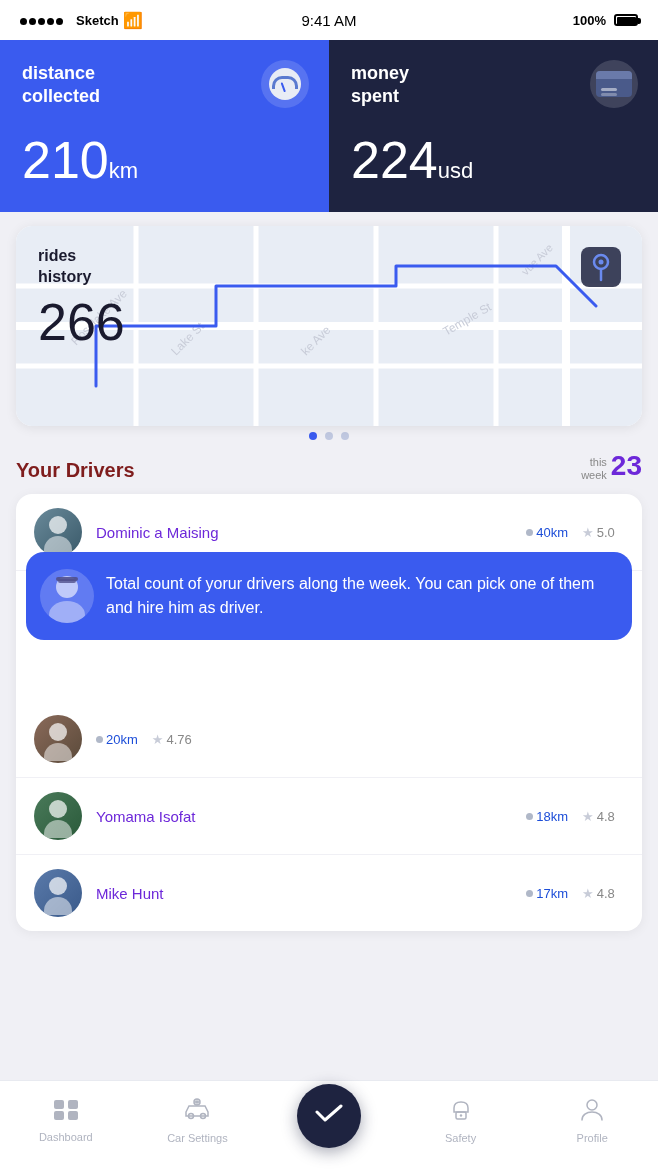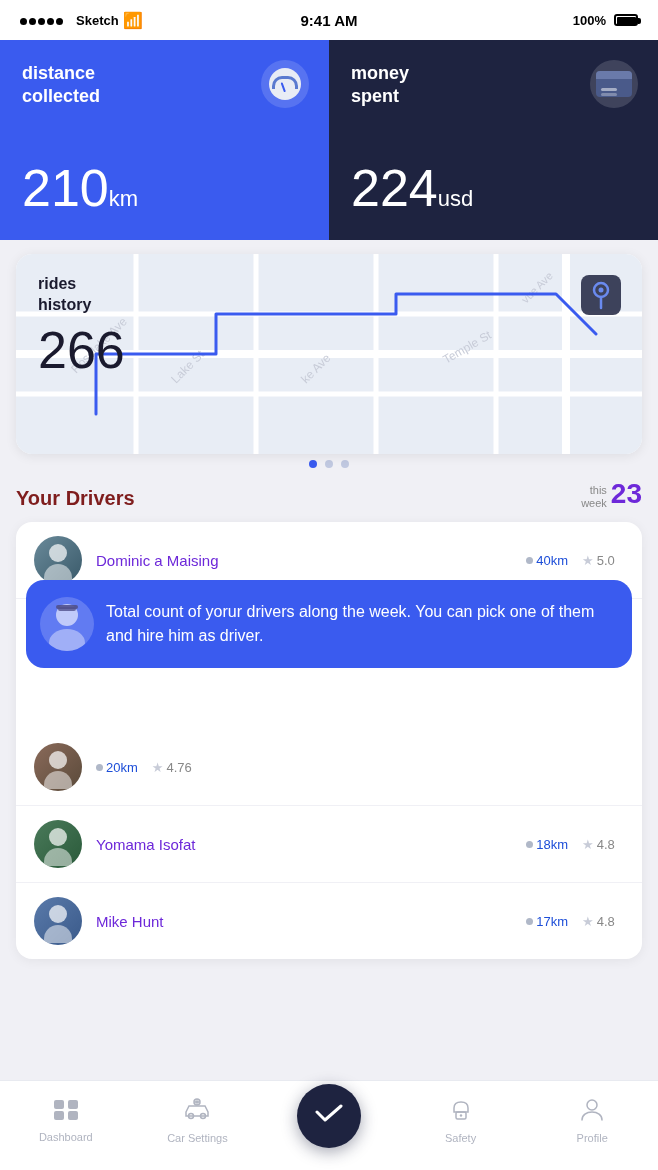--- a/index.html
+++ b/index.html
@@ -26,21 +26,21 @@
     .status-left { display: flex; align-items: center; gap: 5px; text-align: center; }
     .status-dots span {
       display: inline-block;
       width: 7px; height: 7px;
       background: #000;
       border-radius: 50%;
       margin-right: 2px;
     }
     .status-app { font-size: 13px; font-weight: 600; margin-left: 6px; }
     .status-wifi { font-size: 16px; }
-    .status-time { font-size: 15px; font-weight: 700; position: absolute; left: 50%; transform: translateX(-50%); }
+    .status-time { font-size: 15px; font-weight: 400; position: absolute; left: 50%; transform: translateX(-50%); }
     .status-right { display: flex; align-items: center; gap: 6px; font-size: 13px; font-weight: 600; }
     .battery-icon {
       display: inline-block;
       width: 24px; height: 12px;
       border: 2px solid #000;
       border-radius: 3px;
       position: relative;
       margin-left: 2px;
     }
     .battery-icon::after {
@@ -56,21 +56,21 @@
       position: absolute;
       left: 1px; top: 1px;
       width: 19px; height: 8px;
       background: #000;
       border-radius: 1px;
     }
 
     
     .top-cards {
       display: flex;
-      height: 200px;
+      height: 172px;
       gap: 0;
     }
     .card-distance {
       flex: 1;
       background: #3a5bef;
       padding: 22px 22px;
       display: flex;
       flex-direction: column;
       position: relative;
     }

